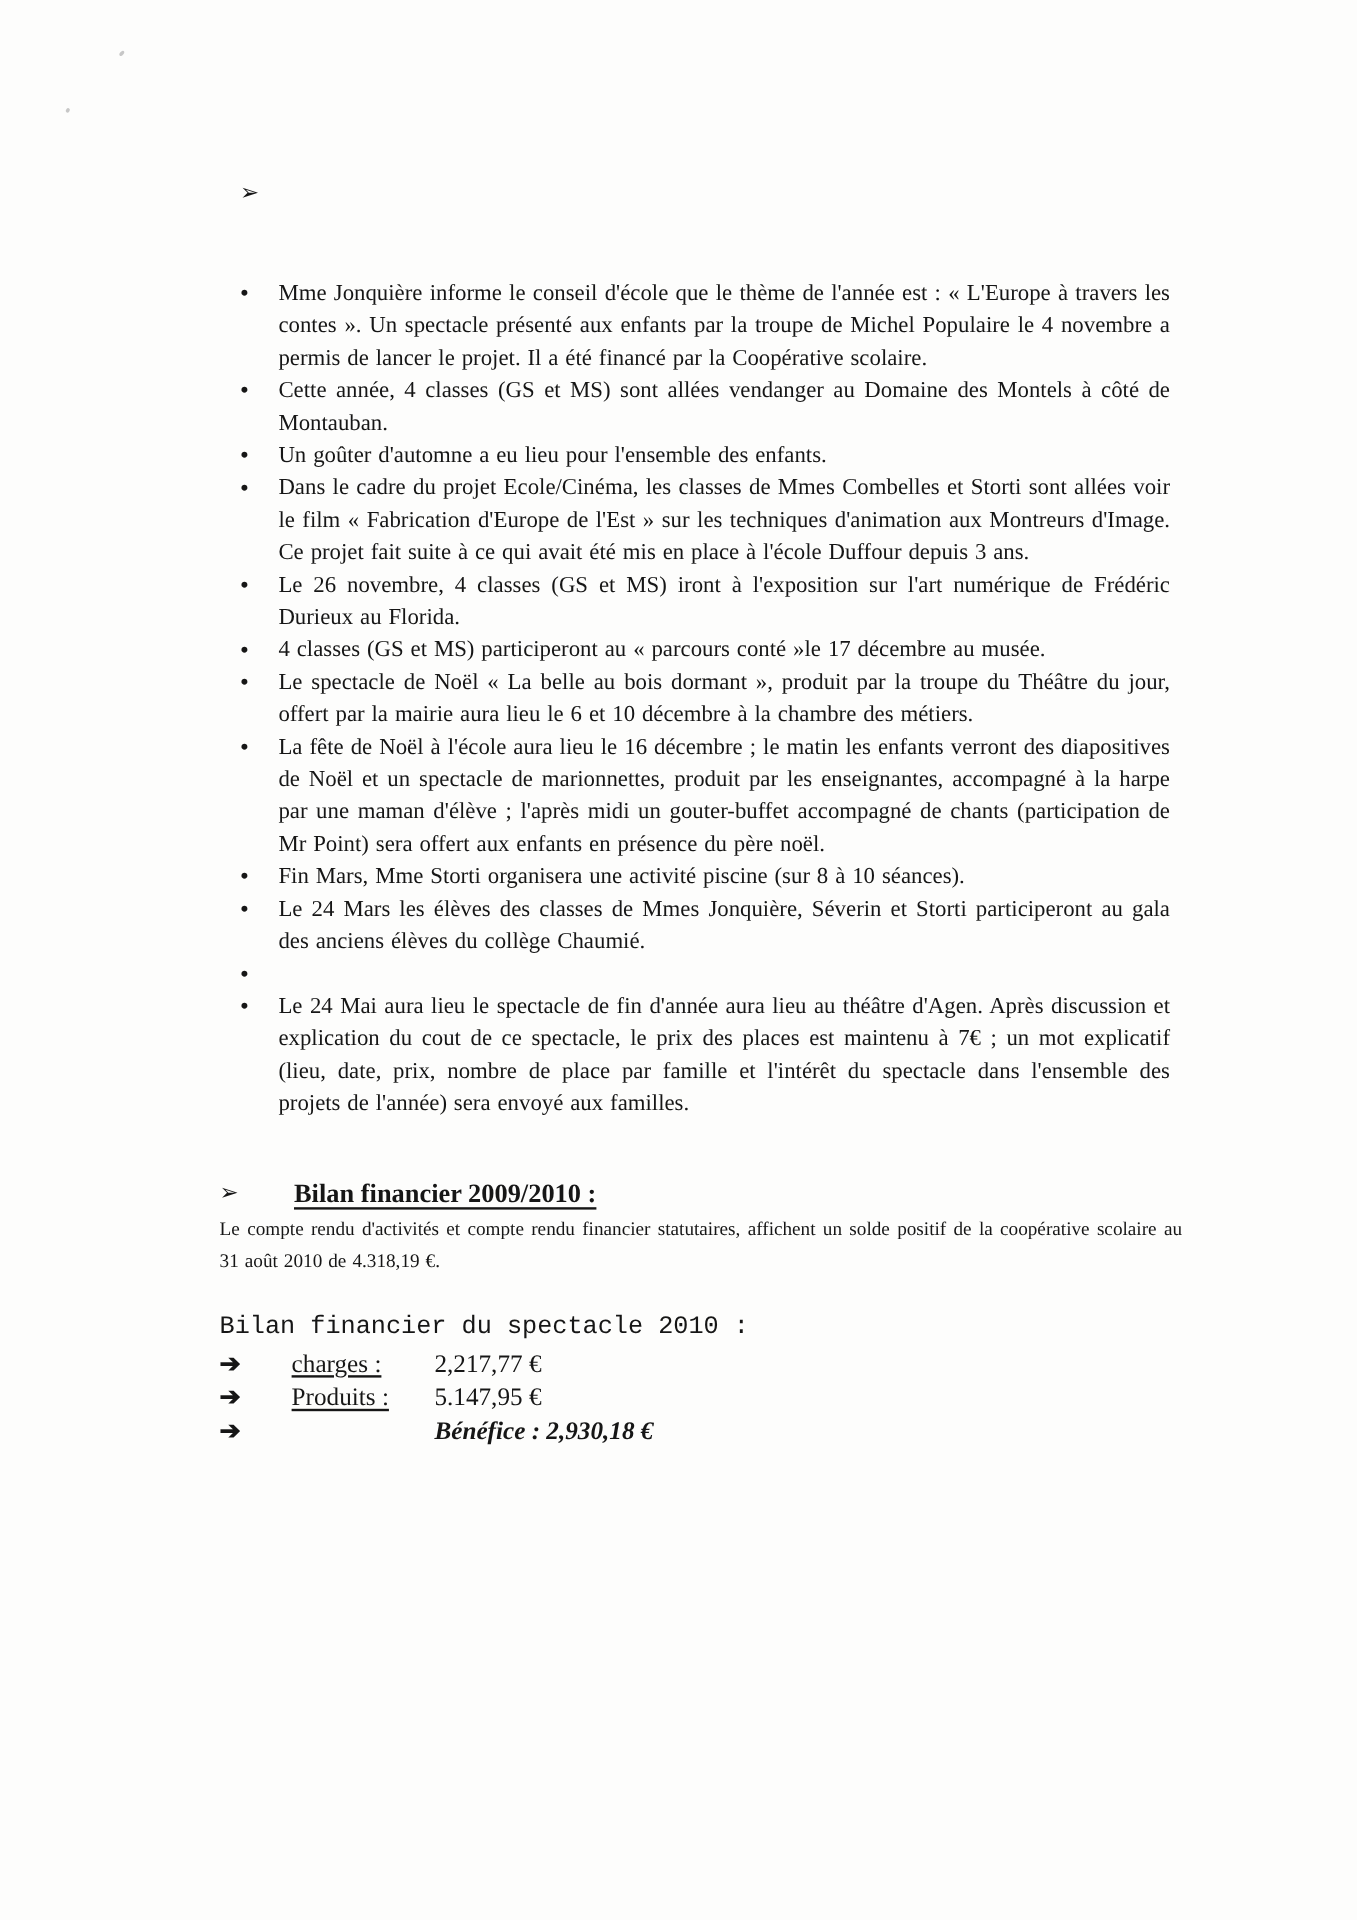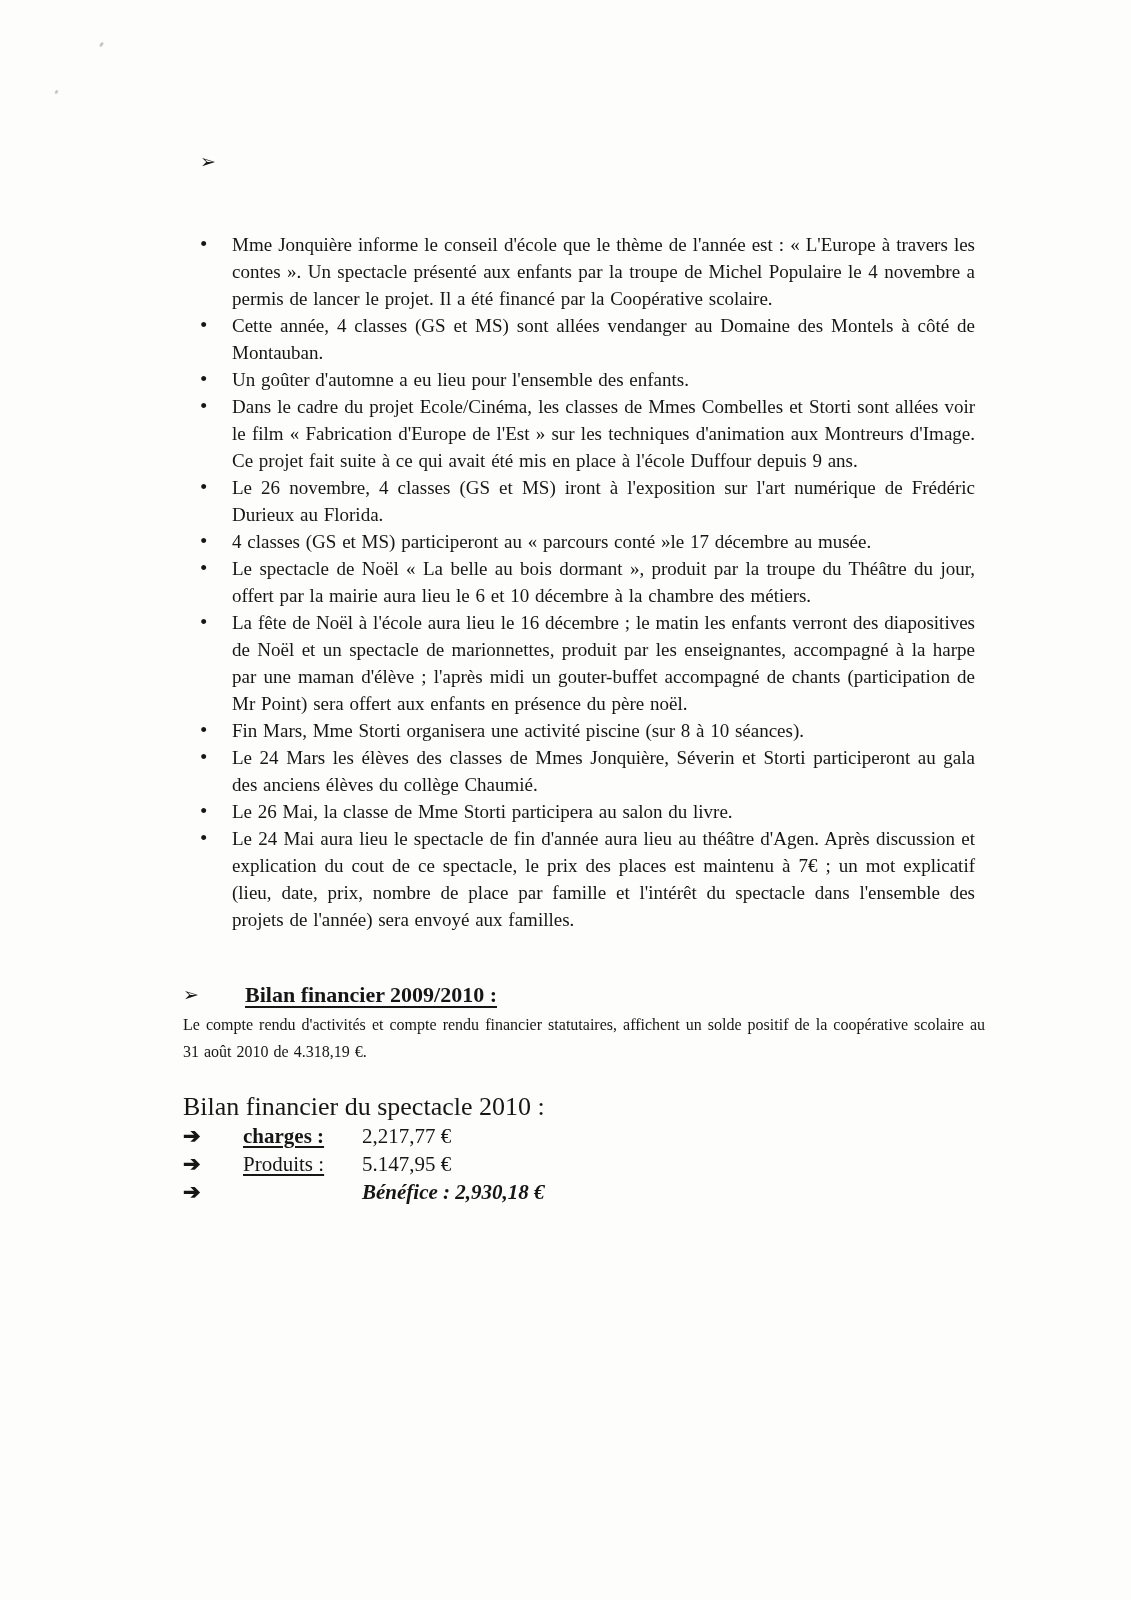--- a/index.html
+++ b/index.html
@@ -88,22 +88,23 @@
     margin: 2px 0 0 183px;
     width: 802px;
     font-size: 16px;
     line-height: 27px;
     text-align: justify;
     word-spacing: 1px;
   }
 
   .spectacle-title {
     margin: 28px 0 2px 183px;
-    font-size: 26px;
-    line-height: 27px;
+    font-size: 21px;
+    line-height: 27px;
+    font-family: Liberation Mono, monospace;
   }
 
   .fin-row {
     display: flex;
     margin-left: 183px;
     font-size: 21px;
     line-height: 28px;
   }
   .fin-row .fat-arrow {
     width: 60px;
@@ -111,21 +112,21 @@
     font-size: 21px;
     font-weight: bold;
   }
   .fin-row .fin-label {
     width: 119px;
     flex: none;
     text-decoration: underline;
     text-underline-offset: 3px;
   }
   .fin-row .fin-label.bold {
-    font-weight: bold;
+    font-weight: normal;
     text-decoration-thickness: 2px;
   }
   .fin-row .fin-label.empty { text-decoration: none; }
   .fin-row .fin-value { }
   .fin-row .fin-value.benefit {
     font-weight: bold;
     font-style: italic;
     text-align: right;
   }
 </style>
@@ -149,21 +150,21 @@
     <li>
       <span class="dot">•</span>
       <span class="btext">Cette année, 4 classes (GS et MS) sont allées vendanger au Domaine des Montels à côté de Montauban.</span>
     </li>
     <li>
       <span class="dot">•</span>
       <span class="btext">Un goûter d'automne a eu lieu pour l'ensemble des enfants.</span>
     </li>
     <li>
       <span class="dot">•</span>
-      <span class="btext">Dans le cadre du projet Ecole/Cinéma, les classes de Mmes Combelles et Storti sont allées voir le film « Fabrication d'Europe de l'Est » sur les techniques d'animation aux Montreurs d'Image. Ce projet fait suite à ce qui avait été mis en place à l'école Duffour depuis 9 ans.</span>
+      <span class="btext">Dans le cadre du projet Ecole/Cinéma, les classes de Mmes Combelles et Storti sont allées voir le film « Fabrication d'Europe de l'Est » sur les techniques d'animation aux Montreurs d'Image. Ce projet fait suite à ce qui avait été mis en place à l'école Duffour depuis 3 ans.</span>
     </li>
     <li>
       <span class="dot">•</span>
       <span class="btext">Le 26 novembre, 4 classes (GS et MS) iront à l'exposition sur l'art numérique de Frédéric Durieux au Florida.</span>
     </li>
     <li>
       <span class="dot">•</span>
       <span class="btext">4 classes (GS et MS) participeront au « parcours conté »le 17 décembre au musée.</span>
     </li>
     <li>
@@ -177,21 +178,20 @@
     <li>
       <span class="dot">•</span>
       <span class="btext">Fin Mars, Mme Storti organisera une activité piscine (sur 8 à 10 séances).</span>
     </li>
     <li>
       <span class="dot">•</span>
       <span class="btext">Le 24 Mars les élèves des classes de Mmes Jonquière, Séverin et Storti participeront au gala des anciens élèves du collège Chaumié.</span>
     </li>
     <li>
       <span class="dot">•</span>
-      <span class="btext">Le 26 Mai, la classe de Mme Storti participera au salon du livre.</span>
     </li>
     <li>
       <span class="dot">•</span>
       <span class="btext">Le 24 Mai aura lieu le spectacle de fin d'année aura lieu au théâtre d'Agen. Après discussion et explication du cout de ce spectacle, le prix des places est maintenu à 7€ ; un mot explicatif (lieu, date, prix, nombre de place par famille et l'intérêt du spectacle dans l'ensemble des projets de l'année) sera envoyé aux familles.</span>
     </li>
   </ul>
 
   <div class="head2">
     <span class="arrowhead">➢</span>
     <span class="h2text">Bilan financier 2009/2010 :</span>

